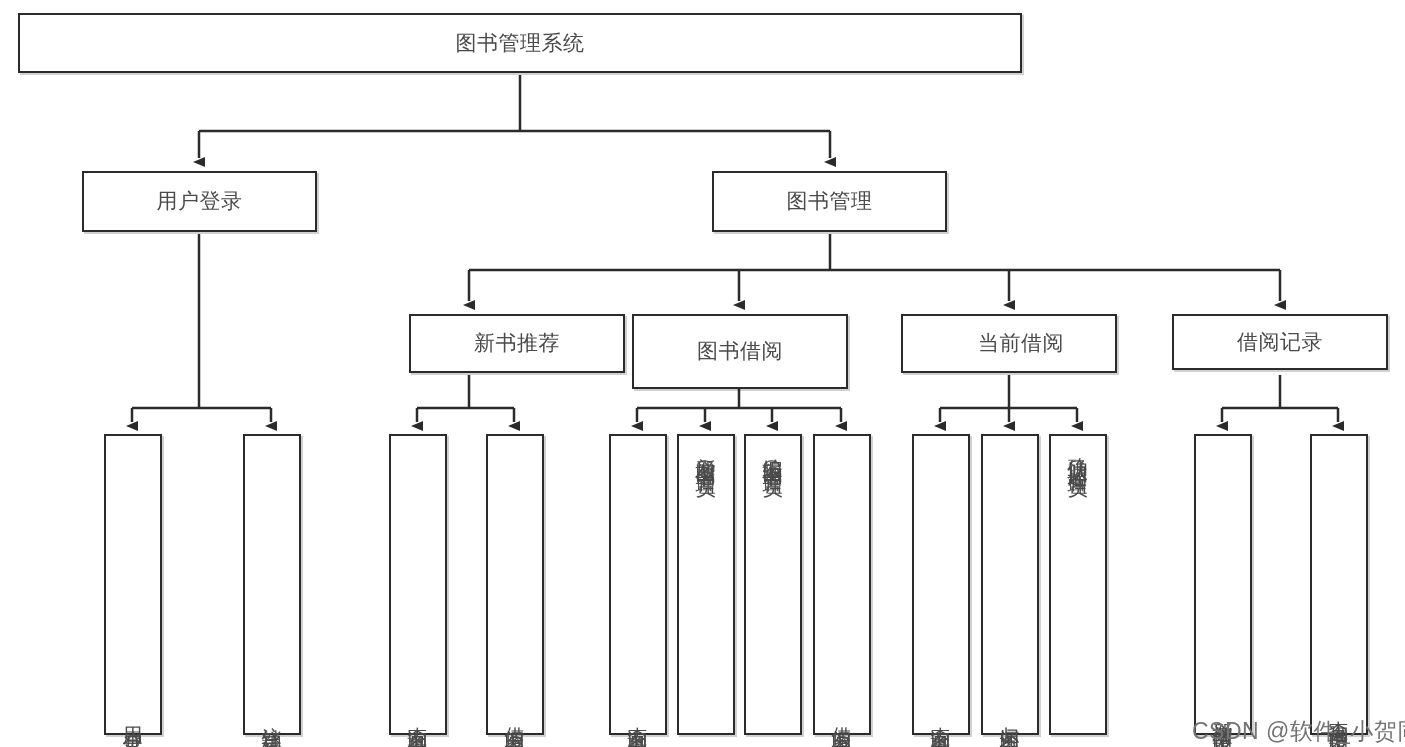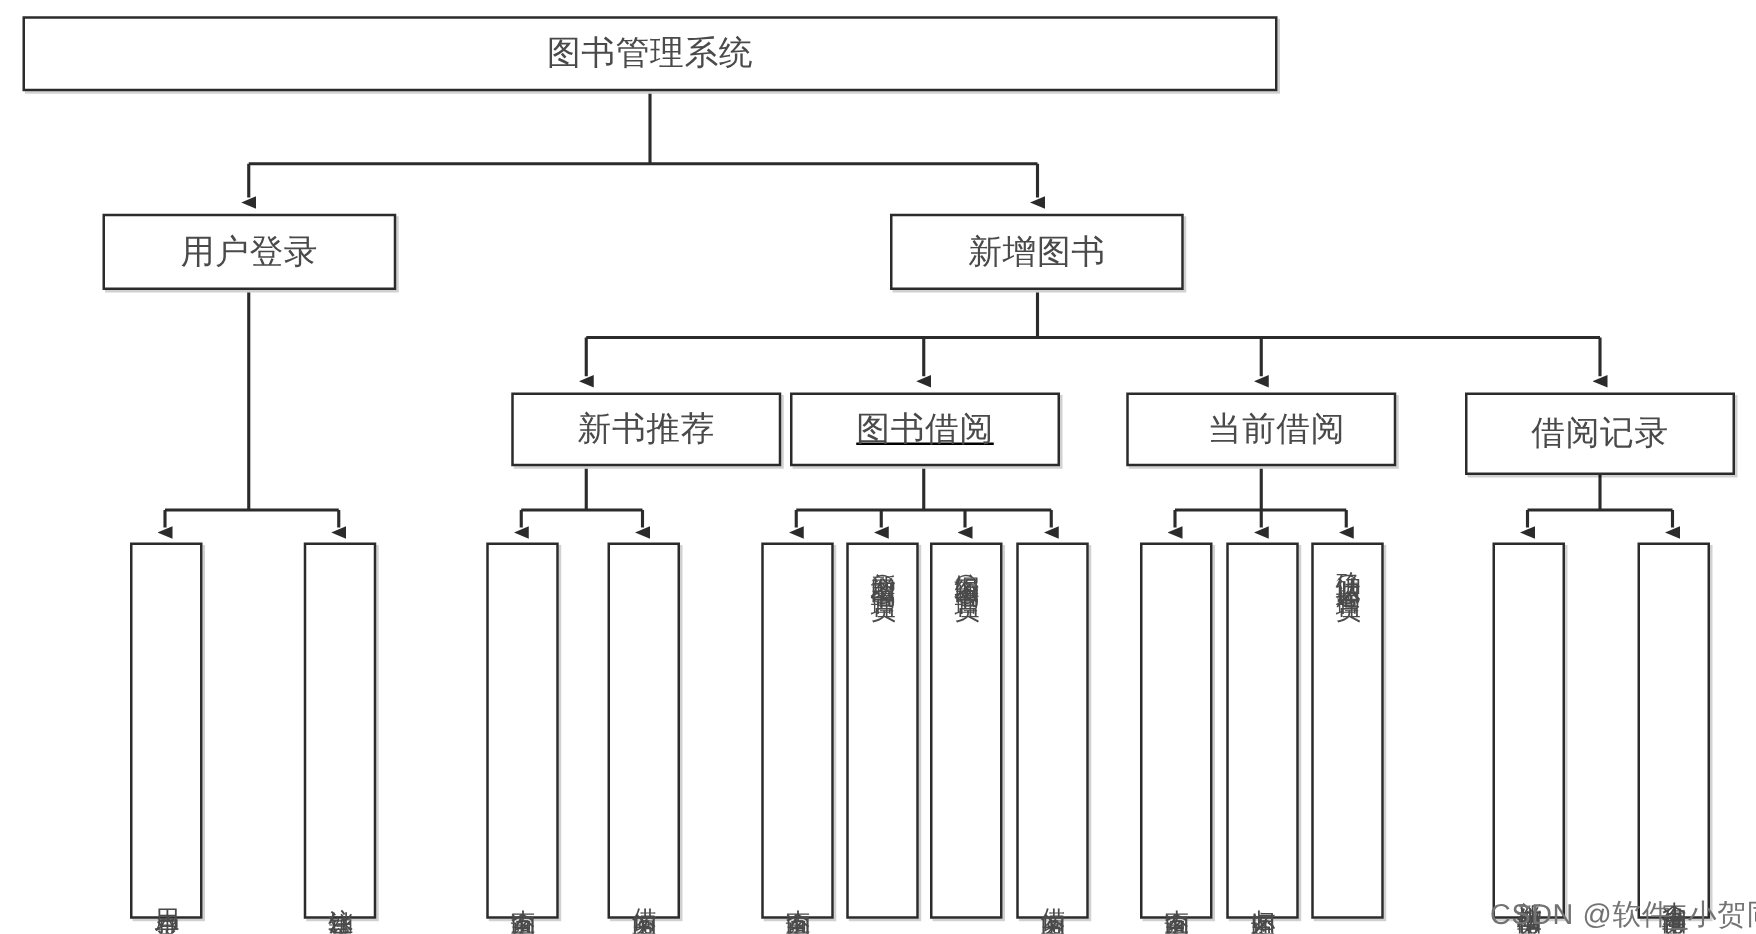--- a/index.html
+++ b/index.html
@@ -22,21 +22,21 @@
     box-sizing: border-box;
     background: #ffffff;
     border: 2px solid #2b2b2b;
     box-shadow: 2px 2px 0 rgba(0,0,0,0.18);
     display: flex;
     align-items: center;
     justify-content: center;
   }
   .node-label {
     color: #4a4a4a;
-    font-size: 27px;
+    font-size: 21px;
     line-height: 1.25;
     letter-spacing: 0.5px;
     white-space: nowrap;
     text-align: center;
   }
   .node.leaf {
     align-items: flex-start;
     justify-content: center;
     padding-top: 6px;
   }
@@ -131,36 +131,36 @@
 
   <div class="node" style="left:18px; top:13px; width:1004px; height:60px;">
     <span class="node-label">图书管理系统</span>
   </div>
 
   <div class="node" style="left:82px; top:171px; width:235px; height:61px;">
     <span class="node-label">用户登录</span>
   </div>
 
   <div class="node" style="left:712px; top:171px; width:235px; height:61px;">
-    <span class="node-label">新增图书</span>
+    <span class="node-label">图书管理</span>
   </div>
 
   <div class="node" style="left:361px; top:314px; width:216px; height:59px;margin-left:48px;">
     <span class="node-label">新书推荐</span>
   </div>
 
-  <div class="node" style="left:632px; top:314px; width:216px; height:59px;text-decoration:underline;">
+  <div class="node" style="left:632px; top:314px; width:216px; height:75px;">
     <span class="node-label">图书借阅</span>
   </div>
 
   <div class="node" style="left:901px; top:314px; width:216px; height:59px;padding-left:24px;">
     <span class="node-label">当前借阅</span>
   </div>
 
-  <div class="node" style="left:1172px; top:314px; width:216px; height:66px;">
+  <div class="node" style="left:1172px; top:314px; width:216px; height:56px;">
     <span class="node-label">借阅记录</span>
   </div>
 
   <div class="node leaf bottom-align" style="left:104px; top:434px; width:58px; height:301px;">
     <span class="node-label">用户登录</span>
   </div>
   <div class="node leaf bottom-align" style="left:243px; top:434px; width:58px; height:301px;">
     <span class="node-label">注销登录</span>
   </div>
 

